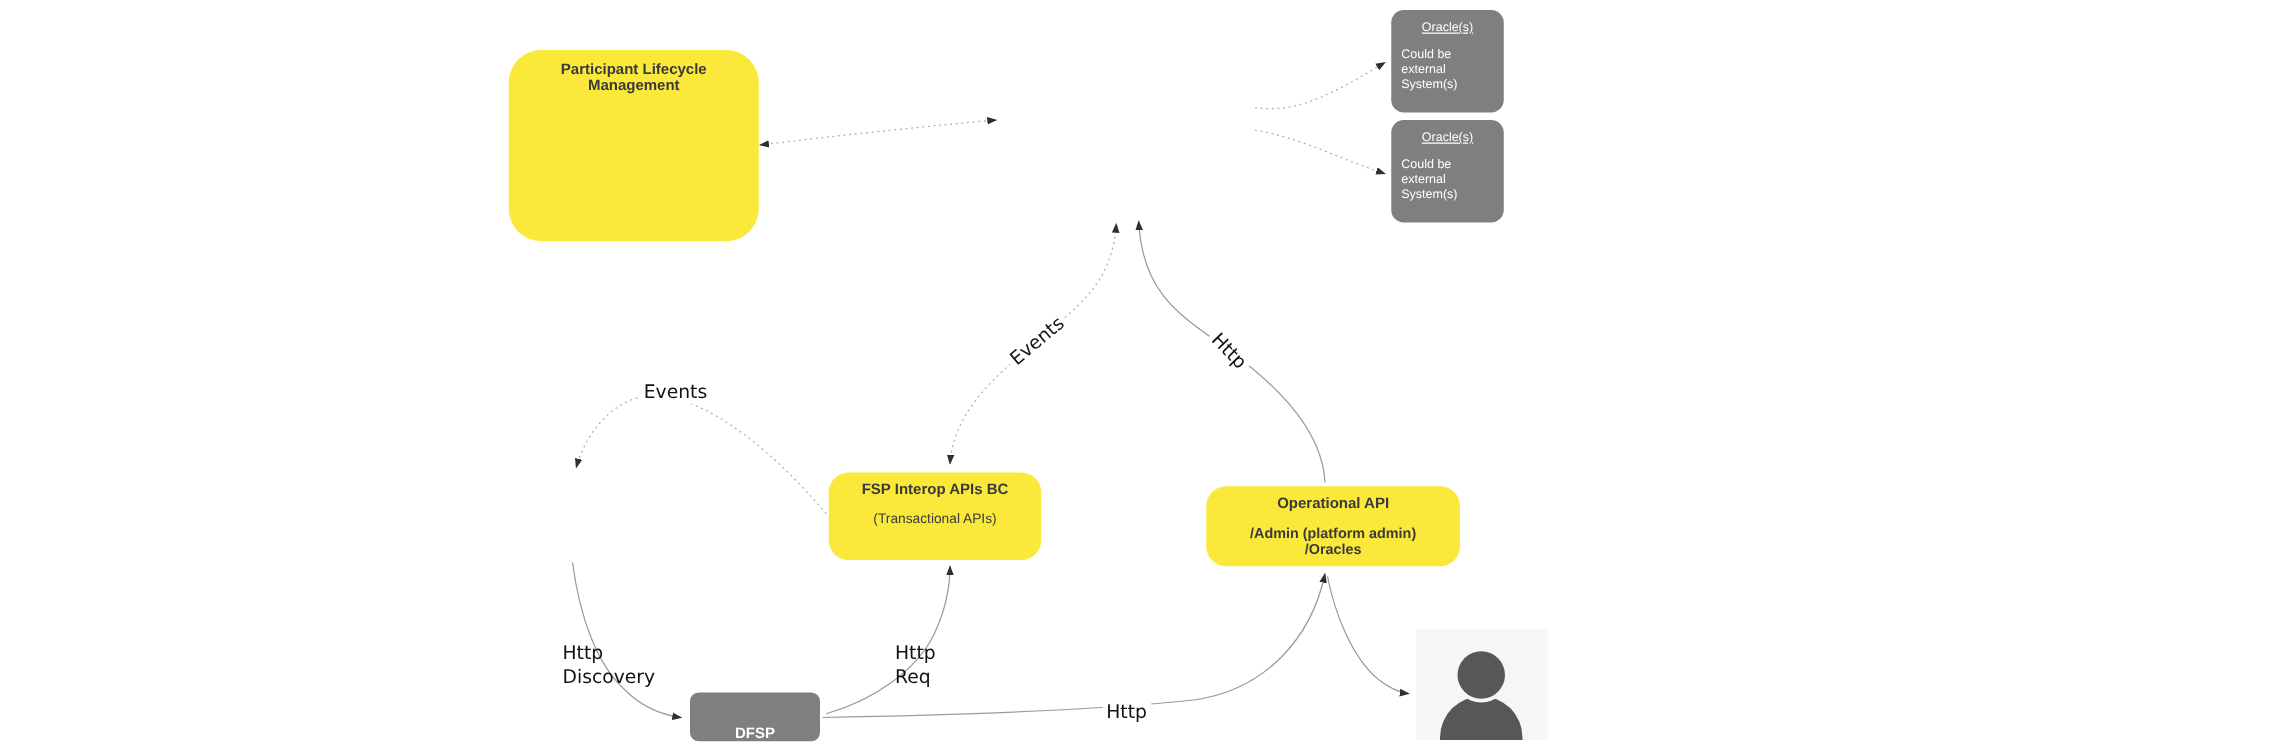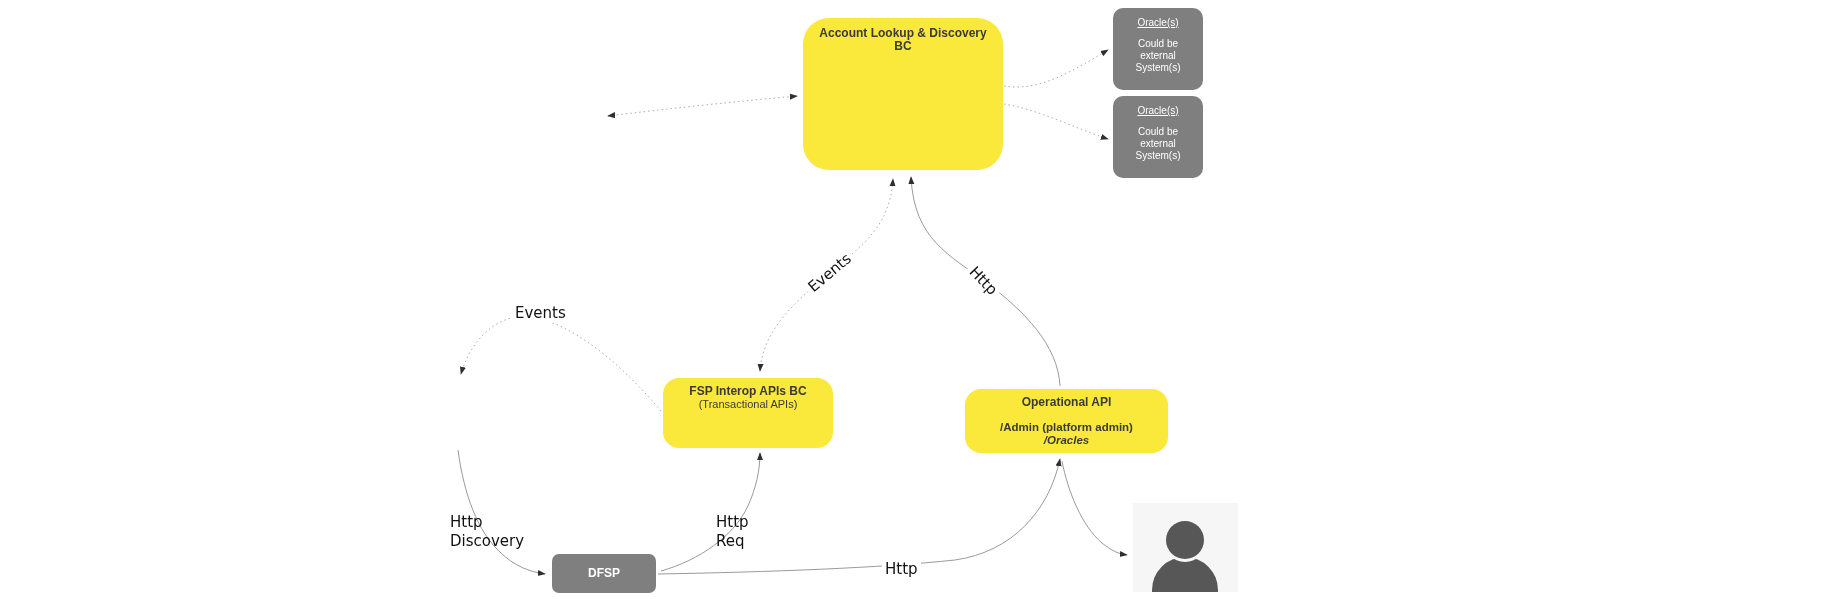--- a/index.html
+++ b/index.html
@@ -44,30 +44,30 @@
     font-size: 11px;
     line-height: 13px;
     text-align: center;
   }
 
   .participant      { left: 407px; top: 40px;  width: 200px; height: 153px; padding: 9px 16px 0; }
   .account-lookup   { left: 803px; top: 18px;  width: 200px; height: 152px; padding: 9px 10px 0; }
   .oracle-1         { left: 1113px; top: 8px;  width: 90px;  height: 82px;  padding: 9px 8px 0; }
   .oracle-2         { left: 1113px; top: 96px; width: 90px;  height: 82px;  padding: 9px 8px 0; }
   .oracle-box .node-title { font-weight: normal; font-size: 10px; line-height: 12px; text-decoration: underline; }
-  .oracle-note { font-size: 10px; line-height: 12px; text-align: center; margin-top: 9px; }
+  .oracle-note { font-size: 10px; line-height: 12px; margin-top: 9px; }
   .notifications    { left: 362px; top: 379px; width: 209px; height: 68px; padding: 7px 10px 0; }
   .fsp-interop      { left: 663px; top: 378px; width: 170px; height: 70px; padding: 7px 10px 0; }
-  .fsp-interop .node-sub { }
+  .fsp-interop .node-sub { margin-top: 11px; }
   .operational-api  { left: 965px; top: 389px; width: 203px; height: 64px; padding: 7px 6px 0; }
   .operational-api .node-sub { margin-top: 12px; font-weight: bold; font-size: 11.5px; }
   .dfsp {
     left: 552px; top: 554px; width: 104px; height: 39px;
     border-radius: 7px;
-    display: flex; align-items: center; justify-content: center;
+    display: flex; align-items: flex-end; justify-content: center;
   }
   .dfsp .node-title { font-size: 12px; }
 
   .edge-label {
     position: absolute;
     z-index: 3;
     font-family: "DejaVu Sans", sans-serif;
     font-size: 15px;
     line-height: 19px;
     color: var(--edge-label, #111);
@@ -138,45 +138,45 @@
 
     <path class="edge solid" d="M 458,450 C 464,495 478,532 500,552 C 514,566 530,572 545,574" marker-end="url(#arr)"></path>
 
     <path class="edge solid" d="M 661,571 C 700,560 733,536 747,508 C 756,489 760,470 760,453" marker-end="url(#arr)"></path>
 
     <path class="edge solid" d="M 658,574 C 770,572 880,568 955,560 C 1012,552 1049,511 1060,459" marker-end="url(#arr)"></path>
 
     <path class="edge solid" d="M 1062,461 C 1068,492 1082,526 1102,543 C 1112,551 1119,554 1127,555" marker-end="url(#arr)"></path>
   </svg>
 
-
-  <div class="node yellow big account-lookup">
-    <div class="node-title">Account Lookup &amp; Discovery BC</div>
-  </div>
+  <div class="node yellow big participant">
+    <div class="node-title">Participant Lifecycle Management</div>
+  </div>
+
 
   <div class="node gray small oracle-box oracle-1">
     <div class="node-title">Oracle(s)</div>
     <div class="oracle-note">Could be external System(s)</div>
   </div>
 
   <div class="node gray small oracle-box oracle-2">
     <div class="node-title">Oracle(s)</div>
     <div class="oracle-note">Could be external System(s)</div>
   </div>
 
 
   <div class="node yellow mid fsp-interop">
     <div class="node-title">FSP Interop APIs BC</div>
     <div class="node-sub">(Transactional APIs)</div>
   </div>
 
   <div class="node yellow mid operational-api">
     <div class="node-title">Operational API</div>
     <div class="node-sub">/Admin (platform admin)</div>
-    <div class="node-sub" style="margin-top:0;font-style:italic;">/Oracles</div>
+    <div class="node-sub" style="margin-top:0;">/Oracles</div>
   </div>
 
   <div class="node gray dfsp">
     <div class="node-title">DFSP</div>
   </div>
 
   <div class="edge-label on-line label-events-left">Events</div>
 
   <div class="edge-label on-line label-events-rot">Events</div>
 

